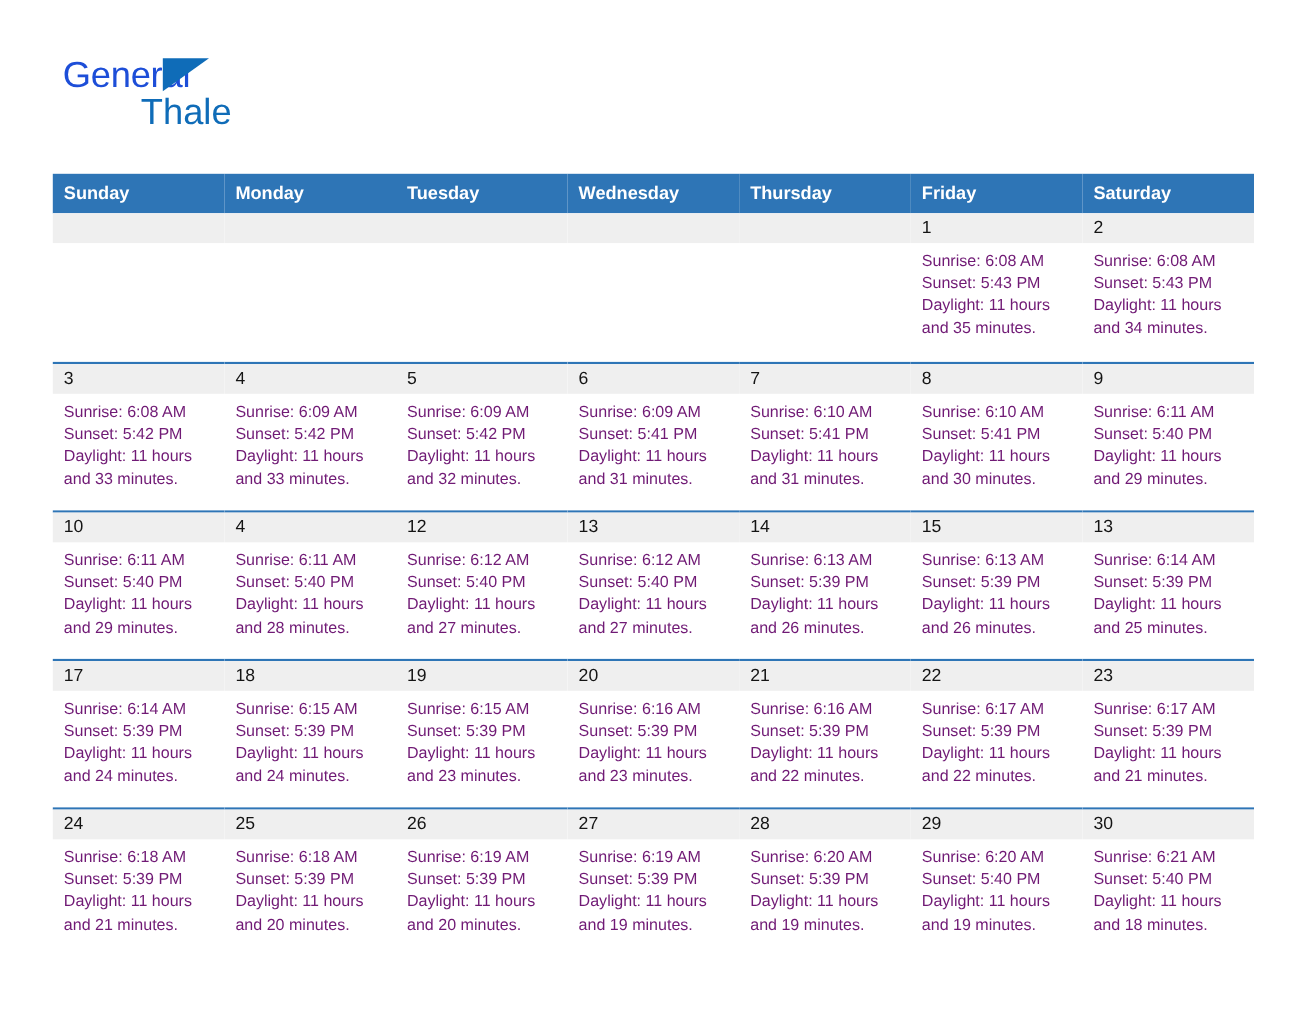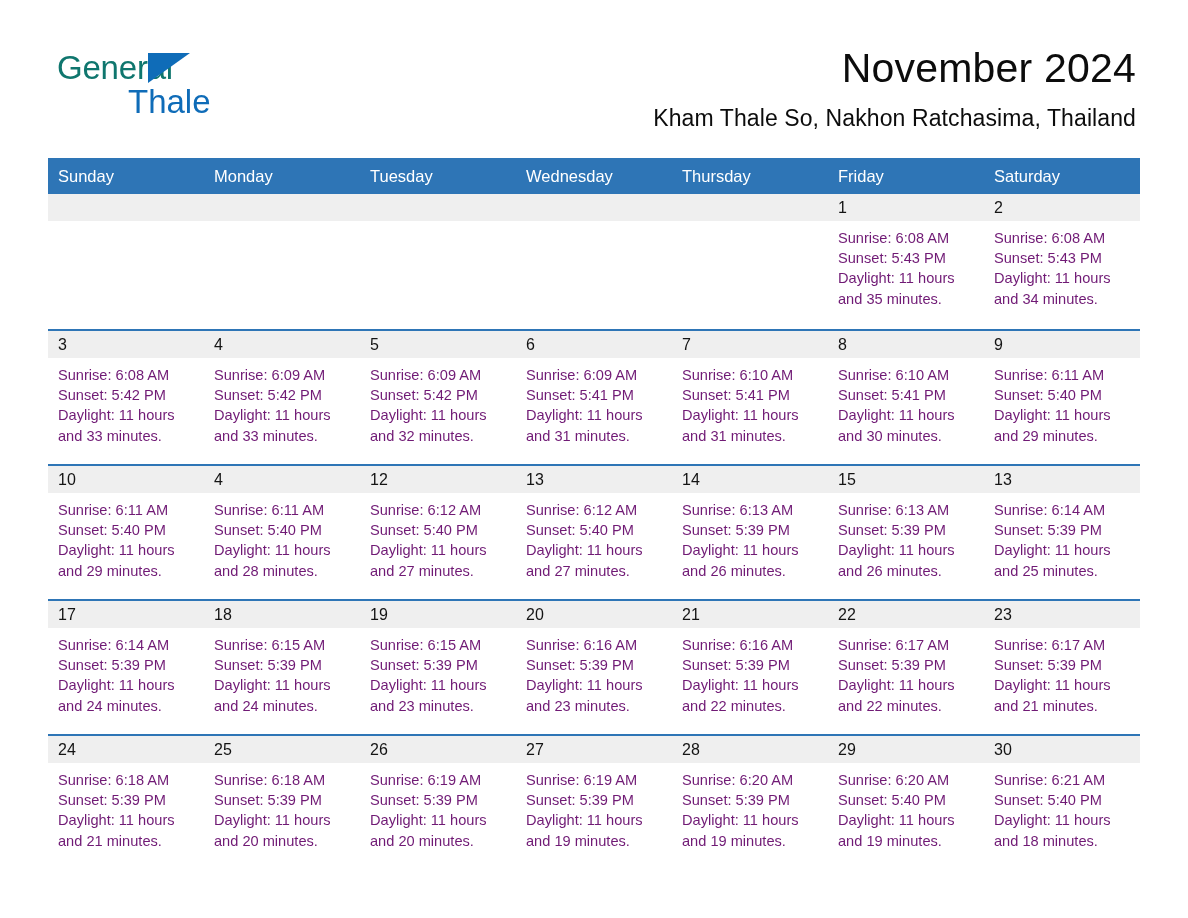--- a/index.html
+++ b/index.html
@@ -33,21 +33,21 @@
     top: 50px;
     width: 260px;
     height: 72px;
     user-select: none;
   }
   .logo-line1 {
     position: relative;
     display: block;
     font-size: 33px;
     line-height: 36px;
-    color: #0f766e;
+    color: #1d4ed8;
     letter-spacing: -0.2px;
     font-weight: 400;
   }
   .logo-tri {
     position: absolute;
     left: 91px;
     top: 3px;
     width: 0;
     height: 0;
     border-left: 42px solid #0f6cb8;
@@ -95,21 +95,21 @@
     width: 1092px;
   }
   table.cal {
     border-collapse: collapse;
     table-layout: fixed;
     width: 1092px;
   }
   table.cal th {
     background: #2e75b6;
     color: #ffffff;
-    font-weight: 400;
+    font-weight: 700;
     font-size: 16.5px;
     line-height: 20px;
     text-align: left;
     padding: 8px 0 8px 10px;
     height: 16px;
     border: none;
   }
   table.cal td {
     vertical-align: top;
     padding: 0;
@@ -149,24 +149,20 @@
 <div class="page">
 
   <div class="topbar">
 
     <div class="logo">
       <span class="logo-line1">General</span>
       <span class="logo-tri"></span>
       <span class="logo-line2">Thale</span>
     </div>
 
-    <div class="title-block">
-      <div class="cal-title">November 2024</div>
-      <div class="cal-subtitle">Kham Thale So, Nakhon Ratchasima, Thailand</div>
-    </div>
 
   </div>
 
   <div class="cal-wrap">
     <table class="cal">
       <thead>
         <tr>
           <th>Sunday</th>
           <th>Monday</th>
           <th>Tuesday</th>

